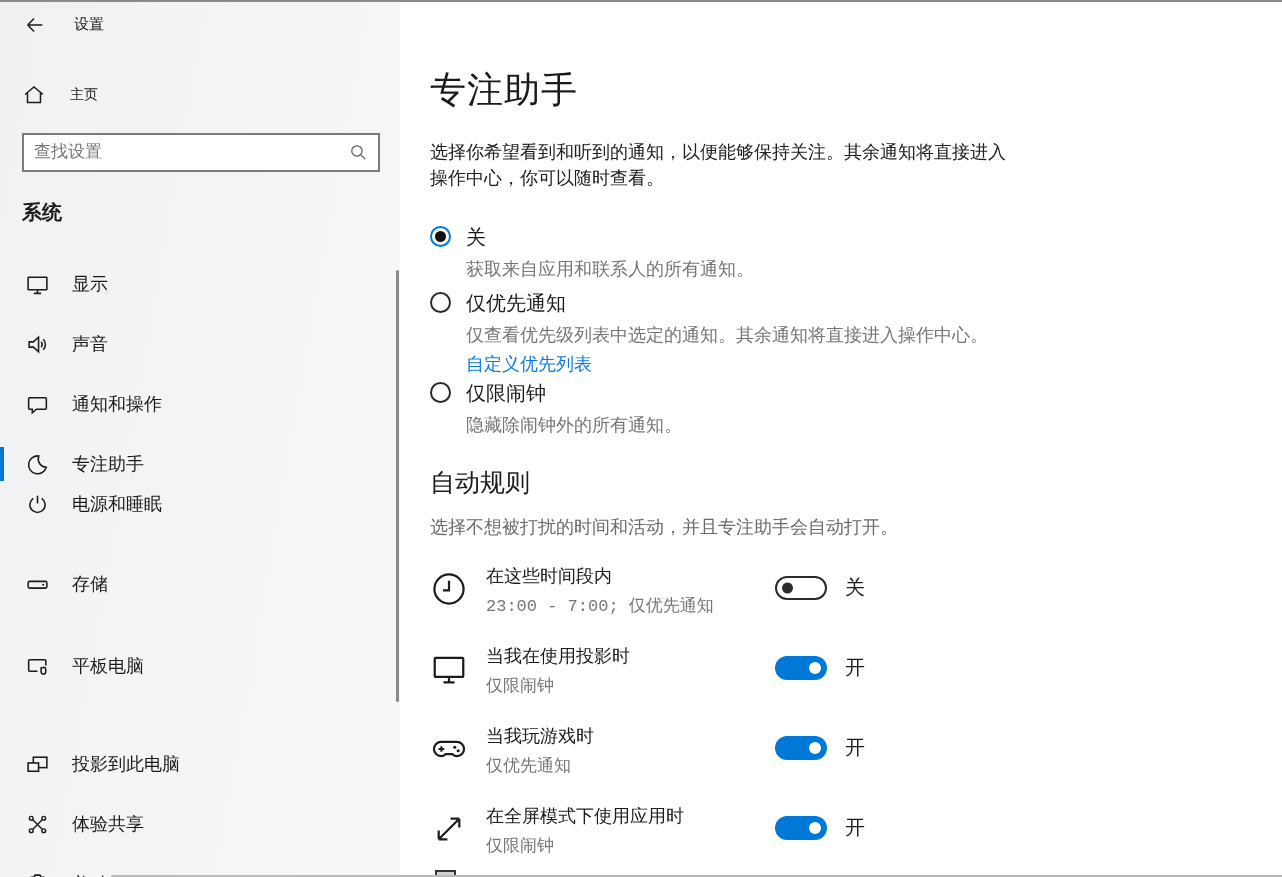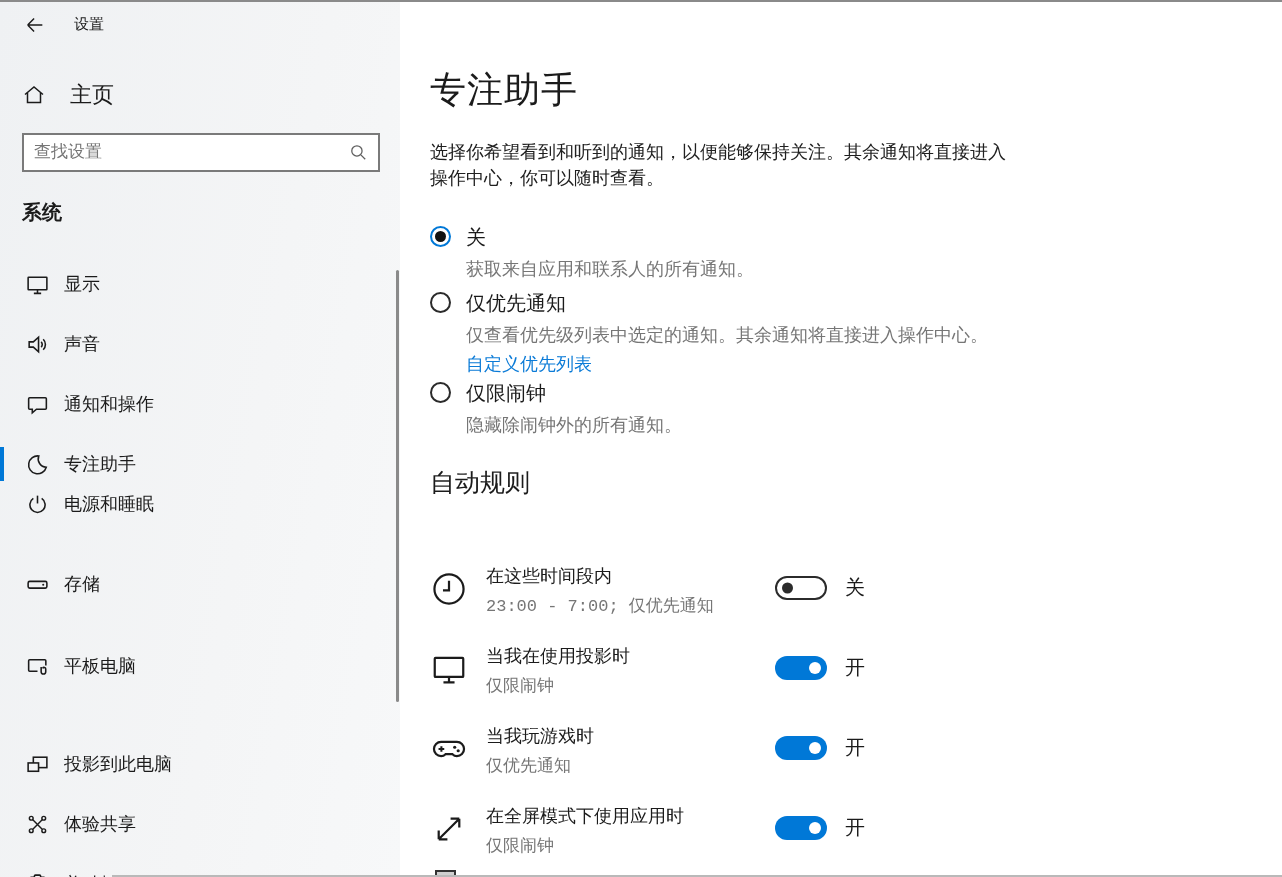--- a/index.html
+++ b/index.html
@@ -6,29 +6,29 @@
   html,body { width:1282px; height:877px; overflow:hidden; }
   body { font-family:"Liberation Sans","DejaVu Sans",sans-serif; background:#fff; position:relative; }
   .window { position:absolute; inset:0; border-top:2px solid #8a8a8a; overflow:hidden; background:#fff;font-family:Liberation Mono, monospace; }
 
   
   .sidebar { position:absolute; left:0; top:0; width:400px; height:877px;
              background:linear-gradient(100deg,#eff1f3 0%,#f4f5f6 60%,#f7f8f9 100%); }
   .back-btn { position:absolute; left:18px; top:8px; width:34px; height:30px; display:flex; align-items:center; justify-content:center; cursor:pointer; }
   .app-title { position:absolute; left:74px; top:13px; font-size:15px; color:#1b1b1b; }
   .home-item { position:absolute; left:22px; top:76px; display:flex; align-items:center; gap:24px; height:34px; cursor:pointer; }
-  .home-item .label { font-size:22px; color:#1b1b1b; }
+  .home-item .label { font-size:14px; color:#1b1b1b; }
   .search-box { position:absolute; left:22px; top:131px; width:358px; height:39px; background:#fff; border:2px solid #7a7a7a; display:flex; align-items:center; padding:0 10px; }
   .search-box input { flex:1; border:none; outline:none; font-size:17px; color:#3b82f6; background:transparent; font-family:inherit; }
   .search-box input::placeholder { color:#767676; opacity:1; }
   .sys-heading { position:absolute; left:22px; top:197px; font-size:20px; font-weight:bold; color:#1b1b1b; }
 
   .nav-item { position:absolute; left:0; width:396px; height:40px; display:flex; align-items:center; cursor:pointer; }
   .nav-item .icon { width:26px; height:26px; margin-left:24px; display:flex; align-items:center; justify-content:center; }
-  .nav-item .label { margin-left:14px; font-size:18px; color:#1b1b1b; }
+  .nav-item .label { margin-left:22px; font-size:18px; color:#1b1b1b; }
   .accent-bar { position:absolute; left:0; top:3px; width:4px; height:34px; background:#0078d7; }
 
   .side-scrollbar { position:absolute; left:396px; top:268px; width:3px; height:432px; background:#8a8a8a; border-radius:2px; cursor:pointer; }
 
   
   .win-controls { position:absolute; right:0; top:2px; display:flex; }
   .win-btn { width:57px; height:40px; display:flex; align-items:center; justify-content:center; cursor:pointer; color:#1b1b1b; }
 
   
   .main { position:absolute; left:400px; top:0; width:882px; height:877px; background:#fff; }
@@ -250,20 +250,21 @@
       <a class="radio-link">自定义优先列表</a>
     </div>
 
     <div class="radio-option" style="top:378px">
       <span class="radio-circle"></span>
       <div class="radio-label">仅限闹钟</div>
       <div class="radio-desc">隐藏除闹钟外的所有通知。</div>
     </div>
 
     <h2 class="section-title">自动规则</h2>
+    <p class="section-desc">选择不想被打扰的时间和活动，并且专注助手会自动打开。</p>
 
     <div class="rule-row" style="top:562px">
       <span class="rule-icon">
         <svg width="38" height="38" viewBox="0 0 24 24">
             <circle cx="12" cy="12" r="9.2" fill="none" stroke="#1b1b1b" stroke-width="1.4"></circle>
             <path d="M12 6.8 V12.8 H8.2" fill="none" stroke="#1b1b1b" stroke-width="1.4"></path>
           </svg>
       </span>
       <div class="rule-texts">
         <div class="rule-title">在这些时间段内</div>

